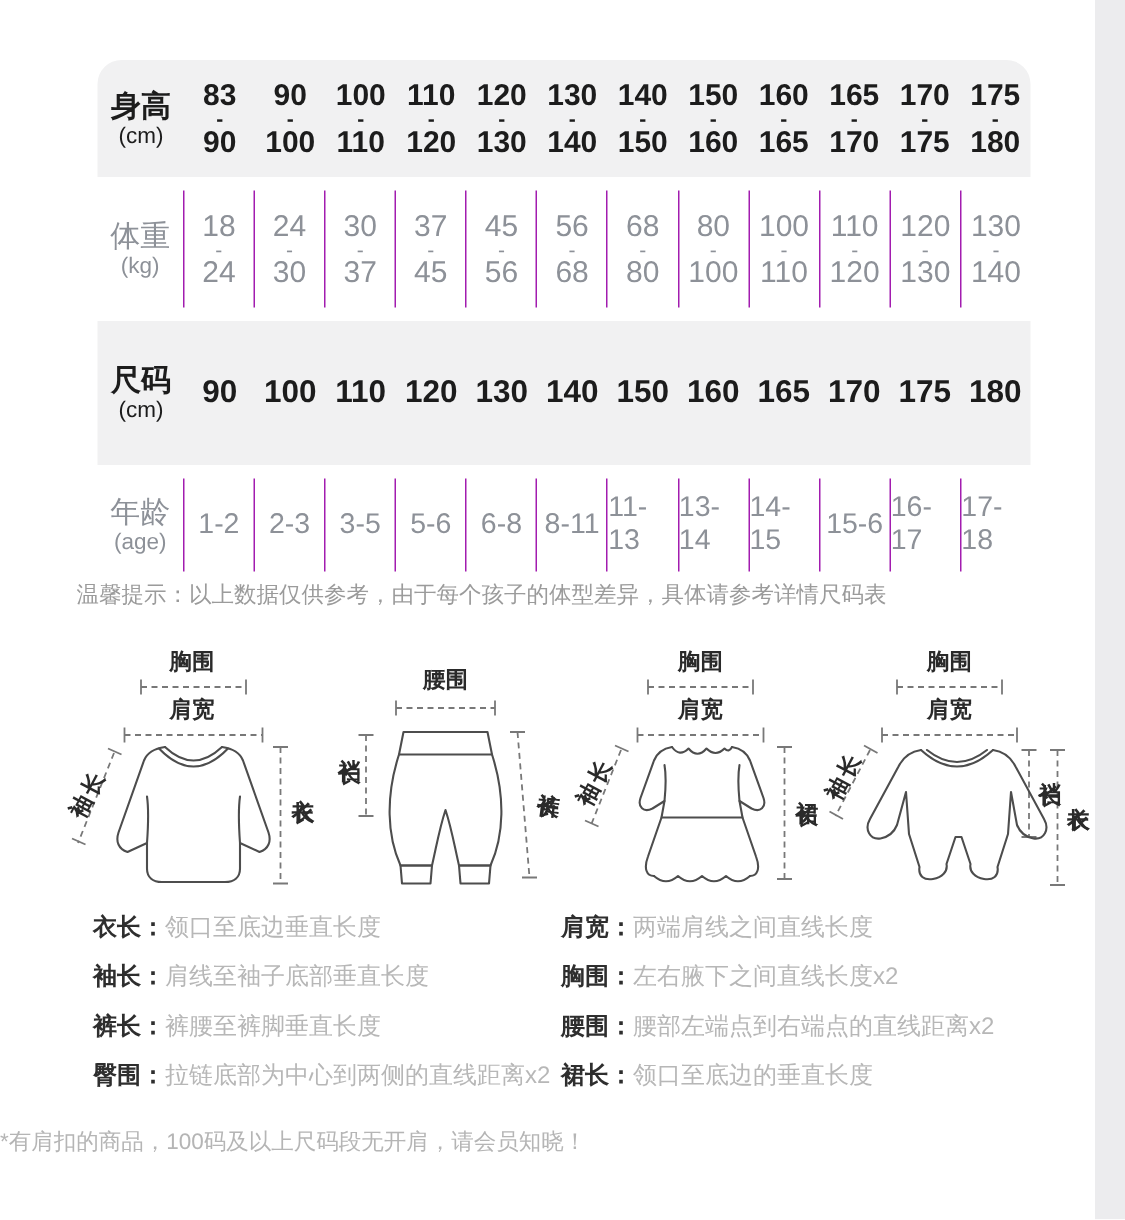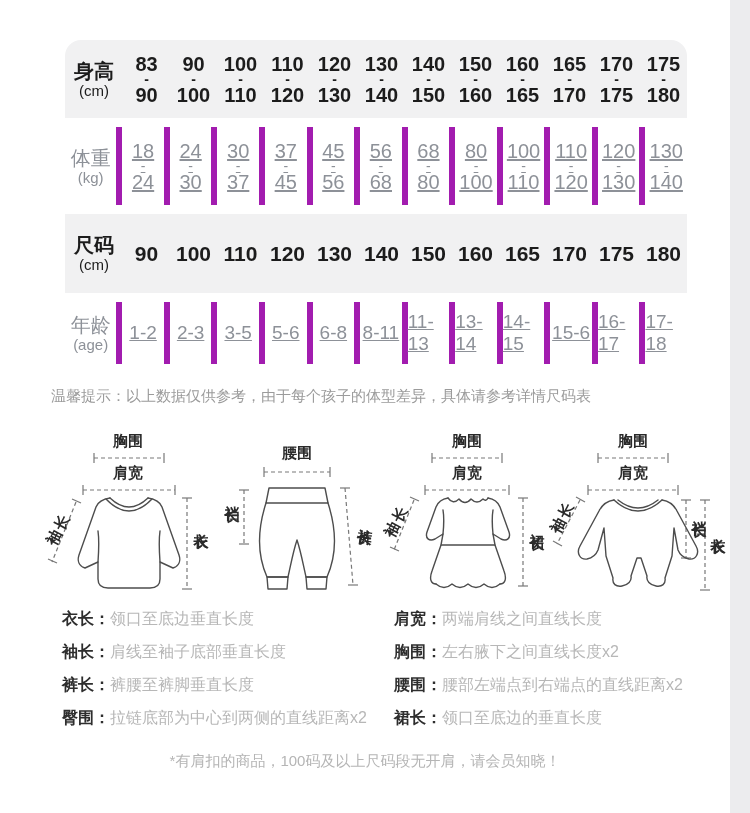--- a/index.html
+++ b/index.html
@@ -7,62 +7,62 @@
         font-family:"Liberation Sans","DejaVu Sans",sans-serif;}
   .edge-strip{position:absolute;top:0;right:0;width:20px;height:813px;background:#ececee;}
 
   
   .size-table{position:absolute;left:65px;top:40px;width:622px;}
   .band{display:flex;margin-bottom:9px;}
   .band.gray{background:#f1f1f2;}
   .band.first{border-radius:16px 16px 0 0;}
   .row-height{height:78px;}
   .row-weight{height:78px;}
-  .row-size{height:79px;}
+  .row-size{height:96px;}
   .row-age{height:62px;margin-bottom:0;}
   .cell{display:flex;flex-direction:column;align-items:center;justify-content:center;}
   .labelcell{width:58px;}
   .datacell{width:47px;}
-  .band.white .cell + .cell{border-left:6px solid #a21caf;text-decoration:underline;}
+  .band.white .cell + .cell{border-left:1px solid #a21caf;}
   .tone-dark{color:#1c1c1c;}
   .tone-gray{color:#8d9198;}
   .lab{font-size:20px;line-height:22px;}
   .tone-dark .lab{font-weight:700;}
   .tone-gray .lab{font-weight:500;}
   .unit{font-size:15px;line-height:17px;}
   .num{font-size:20px;line-height:22px;font-weight:700;}
   .tone-gray .num{font-weight:500;}
   .dash{font-size:14px;line-height:9px;font-weight:700;}
   .tone-gray .dash{font-weight:500;}
   .single{font-size:21px;font-weight:700;}
   .tone-gray .single{font-size:19px;font-weight:500;}
 
   
   .note{position:absolute;top:387px;left:0;width:642px;text-align:center;
         color:#9b9b9b;font-size:15px;}
-  .footer{position:absolute;top:752px;left:0;width:730px;text-align:center;
+  .footer{position:absolute;top:752px;left:0;width:730px;text-align:left;
         color:#b5b5b5;font-size:15px;}
 
   
   .figs{position:absolute;left:42px;top:428px;display:flex;}
   .fig{position:relative;width:170px;height:175px;}
   .fig svg{position:absolute;left:0;top:0;}
   .cloth{stroke:#4d4d4d;stroke-width:1.4;fill:none;stroke-linecap:round;stroke-linejoin:round;}
   .mdash{stroke:#787878;stroke-width:1.2;stroke-dasharray:4 3;fill:none;}
   .tick{stroke:#787878;stroke-width:1.2;}
   .hlabel{position:absolute;font-size:15px;font-weight:700;color:#2a2a2a;text-align:center;}
   .vlabel{position:absolute;font-size:15px;font-weight:700;color:#2a2a2a;
           writing-mode:vertical-rl;text-orientation:upright;letter-spacing:2px;}
   .rlabel{position:absolute;font-size:15px;font-weight:700;color:#2a2a2a;
           transform:rotate(-62deg);letter-spacing:2px;}
 
   
   .defs-col{position:absolute;top:608px;}
   .defs-left{left:62px;}
-  .defs-right{left:394px;}
+  .defs-right{left:374px;}
   .defline{height:33px;line-height:22px;font-size:16px;white-space:nowrap;}
   .defterm{font-weight:700;color:#2e2e2e;}
   .deftext{color:#b7b7b7;}
 </style>
 </head>
 <body>
 
 <div class="page">
 
   <div class="size-table">

